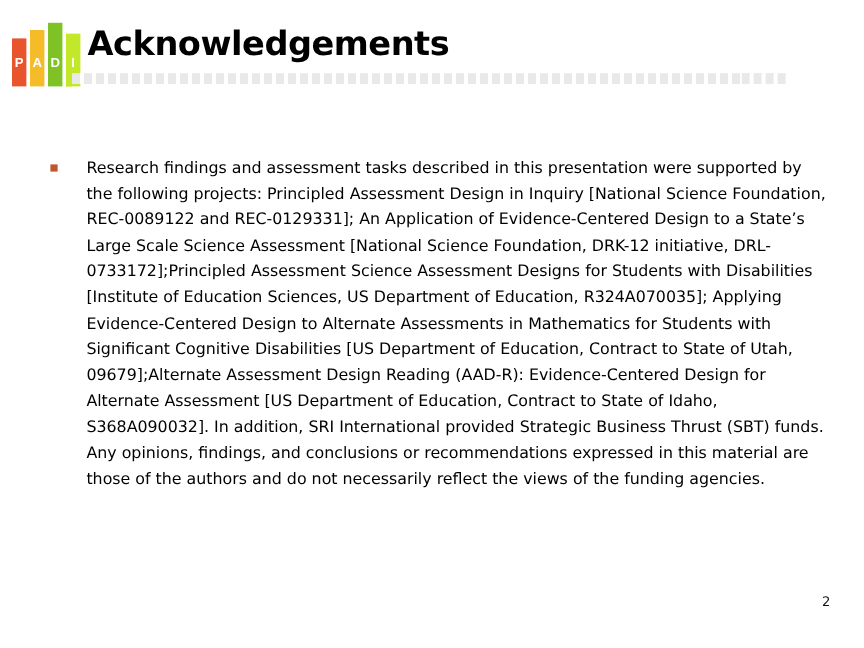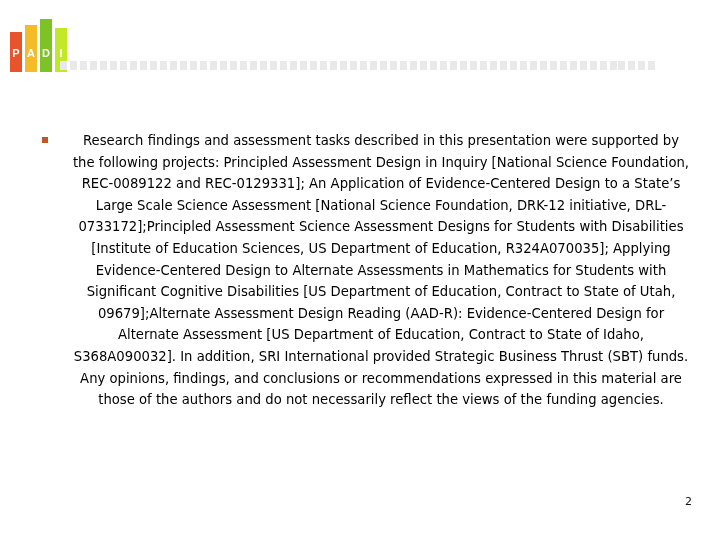--- a/index.html
+++ b/index.html
@@ -124,21 +124,21 @@
     top: 7px;
     width: 6px;
     height: 6px;
     background: #c0562a;
   }
   .bullet-text {
     font-family: "DejaVu Sans", sans-serif;
     font-size: 13.2px;
     line-height: 21.6px;
     color: #000000;
-    text-align: center;
+    text-align: left;
     margin: 0;
   }
 
   
   .page-number {
     position: absolute;
     right: 28px;
     bottom: 32px;
     font-family: "DejaVu Sans", sans-serif;
     font-size: 11px;
@@ -160,20 +160,21 @@
         <span>A</span>
       </div>
       <div class="logo-bar b2">
         <span>D</span>
       </div>
       <div class="logo-bar b3">
         <span>I</span>
       </div>
     </div>
 
+    <div class="slide-title">Acknowledgements</div>
 
     <div class="rule-tick"></div>
     <div class="title-rule"></div>
     <div class="title-rule-tail"></div>
   </div>
 
   <div class="content">
     <div class="bullet-row">
       <span class="bullet-marker"></span>
       <p class="bullet-text">Research findings and assessment tasks described in this presentation were supported by the following projects: Principled Assessment Design in Inquiry [National Science Foundation, REC-0089122 and REC-0129331]; An Application of Evidence-Centered Design to a State’s Large Scale Science Assessment [National Science Foundation, DRK-12 initiative, DRL-0733172];Principled Assessment Science Assessment Designs for Students with Disabilities [Institute of Education Sciences, US Department of Education, R324A070035]; Applying Evidence-Centered Design to Alternate Assessments in Mathematics for Students with Significant Cognitive Disabilities [US Department of Education, Contract to State of Utah, 09679];Alternate Assessment Design Reading (AAD-R): Evidence-Centered Design for Alternate Assessment [US Department of Education, Contract to State of Idaho, S368A090032]. In addition, SRI International provided Strategic Business Thrust (SBT) funds. Any opinions, findings, and conclusions or recommendations expressed in this material are those of the authors and do not necessarily reflect the views of the funding agencies.</p>

